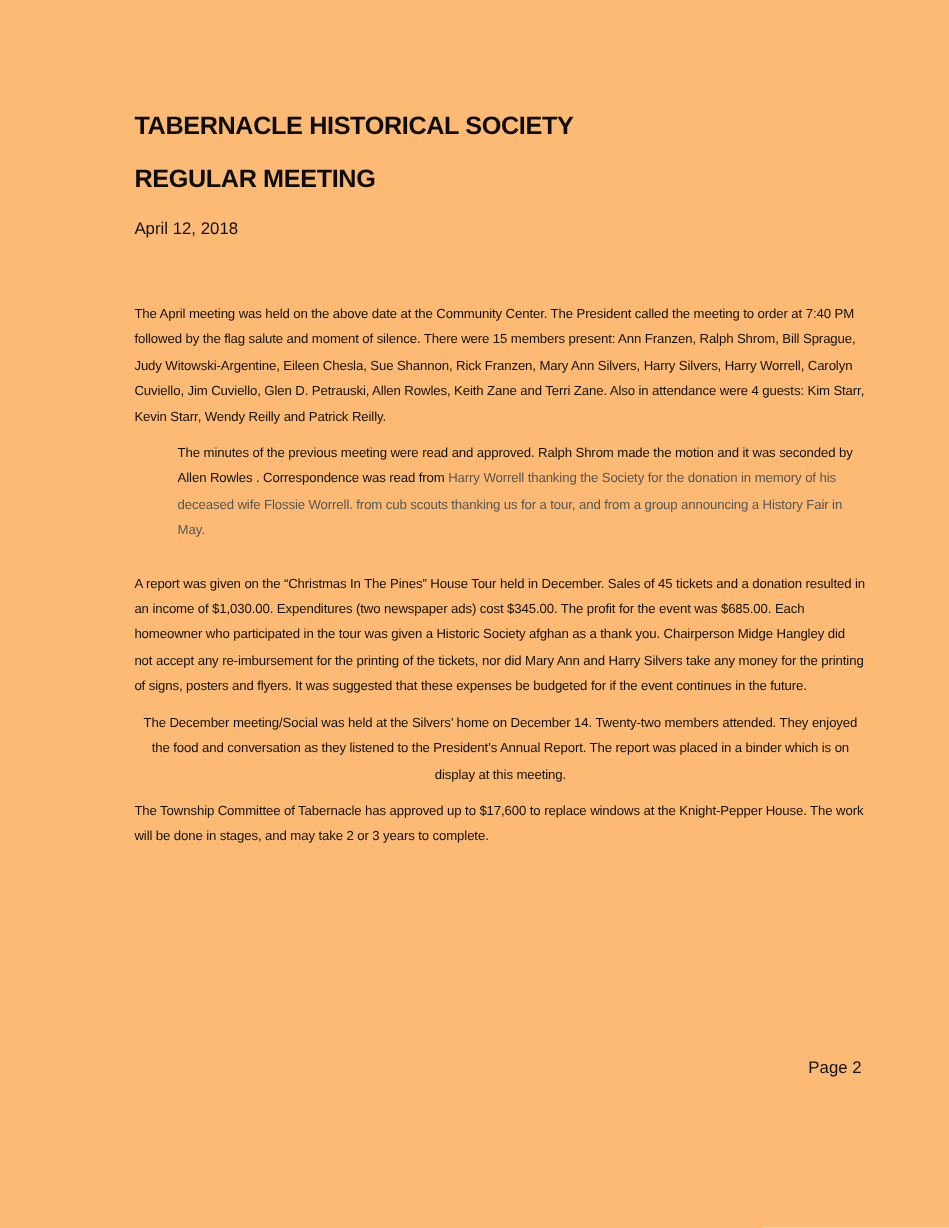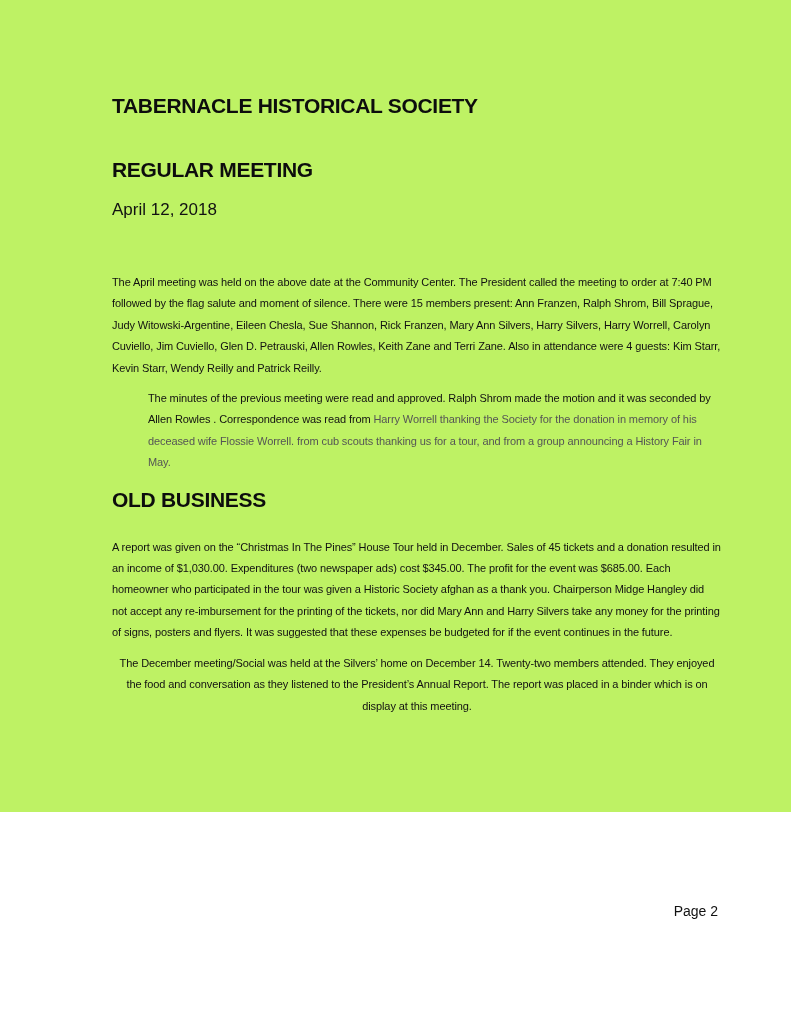--- a/index.html
+++ b/index.html
@@ -13,79 +13,79 @@
       position: relative;
       overflow: hidden;
       font-family: "Liberation Sans", sans-serif;
       color: #111111;
     }
     .page {
       position: absolute;
       left: 0;
       top: 0;
       width: 791px;
-      height: 812px;
-      background: #bef264;
+      height: 1023px;
+      background: #fdba74;
     }
     .content {
       position: absolute;
       left: 112px;
       top: 92px;
       width: 610px;
     }
     .heading {
       font-family: "Liberation Sans", sans-serif;
       font-weight: bold;
       font-size: 21px;
       letter-spacing: -0.3px;
       margin: 0;
       color: #0d0d0d;
       line-height: 28px;
     }
     .h-title { margin-top: 0; }
-    .h-meeting { margin-top: 36px; }
+    .h-meeting { margin-top: 16px; }
     .date {
-      font-size: 17px;
+      font-size: 14px;
       margin-top: 16px;
       line-height: 20px;
     }
     .para {
       font-size: 11px;
       line-height: 21.4px;
       margin: 0;
       letter-spacing: -0.1px;
     }
     .p1 { margin-top: 52px; }
     .p2 { margin-top: 9px; margin-left: 36px; }
     .gray { color: #555555; }
     .h-old { margin-top: 12px; }
     .p3 { margin-top: 23px; }
     .p4 { margin-top: 9px; text-align: center; }
     .p5 { margin-top: 9px; }
     .page-number {
       position: absolute;
       right: 73px;
-      top: 903px;
+      top: 881px;
       font-size: 14px;
       color: #111111;
     }
   </style>
 </head>
 <body>
 
 <div class="page">
   <div class="content">
     <h1 class="heading h-title">TABERNACLE HISTORICAL SOCIETY</h1>
     <h2 class="heading h-meeting">REGULAR MEETING</h2>
     <div class="date">April 12, 2018</div>
 
     <p class="para p1">The April meeting was held on the above date at the Community Center.  The President called the meeting to order at 7:40 PM followed by the flag salute and moment of silence. There were 15 members present: Ann Franzen, Ralph Shrom, Bill Sprague, Judy Witowski-Argentine, Eileen Chesla, Sue Shannon, Rick Franzen, Mary Ann Silvers, Harry Silvers,  Harry Worrell, Carolyn Cuviello, Jim Cuviello, Glen D. Petrauski, Allen Rowles, Keith Zane and Terri Zane.  Also in attendance were 4 guests:  Kim Starr, Kevin Starr, Wendy Reilly and Patrick Reilly.</p>
 
     <p class="para p2"><span>The minutes of the previous meeting were read and approved.  Ralph Shrom made the motion and it was seconded by Allen Rowles .  Correspondence was read from </span><span class="gray">Harry Worrell thanking the Society for the donation in memory of his deceased wife Flossie Worrell. from cub scouts thanking us for a tour, and from a group announcing a History Fair in May.</span></p>
 
-    <h2 class="heading h-old">OLD BUSINESS</h2>
 
     <p class="para p3">A report was given on the “Christmas In The Pines” House Tour held in December.  Sales of 45 tickets and a donation resulted in an income of $1,030.00.  Expenditures (two newspaper ads) cost $345.00.  The profit for the event was $685.00.  Each homeowner who participated in the tour was given a Historic Society afghan as a thank you.  Chairperson Midge Hangley did not accept any re-imbursement for the printing of the tickets, nor did Mary Ann and Harry Silvers take any money for the printing of signs, posters and flyers.  It was suggested that these expenses be budgeted for if the event continues in the future.</p>
     <p class="para p4">The December meeting/Social was held at the Silvers’ home on December 14. Twenty-two members attended.  They enjoyed the food and conversation as they listened to the President’s Annual Report.  The report was placed in a binder which is on display at this meeting.</p>
+    <p class="para p5">The Township Committee of Tabernacle has approved up to $17,600 to replace windows at the Knight-Pepper House.  The work will be done in stages, and may take 2 or 3 years to complete.</p>
   </div>
 
   <div class="page-number">Page 2</div>
 </div>
 
 </body></html>

